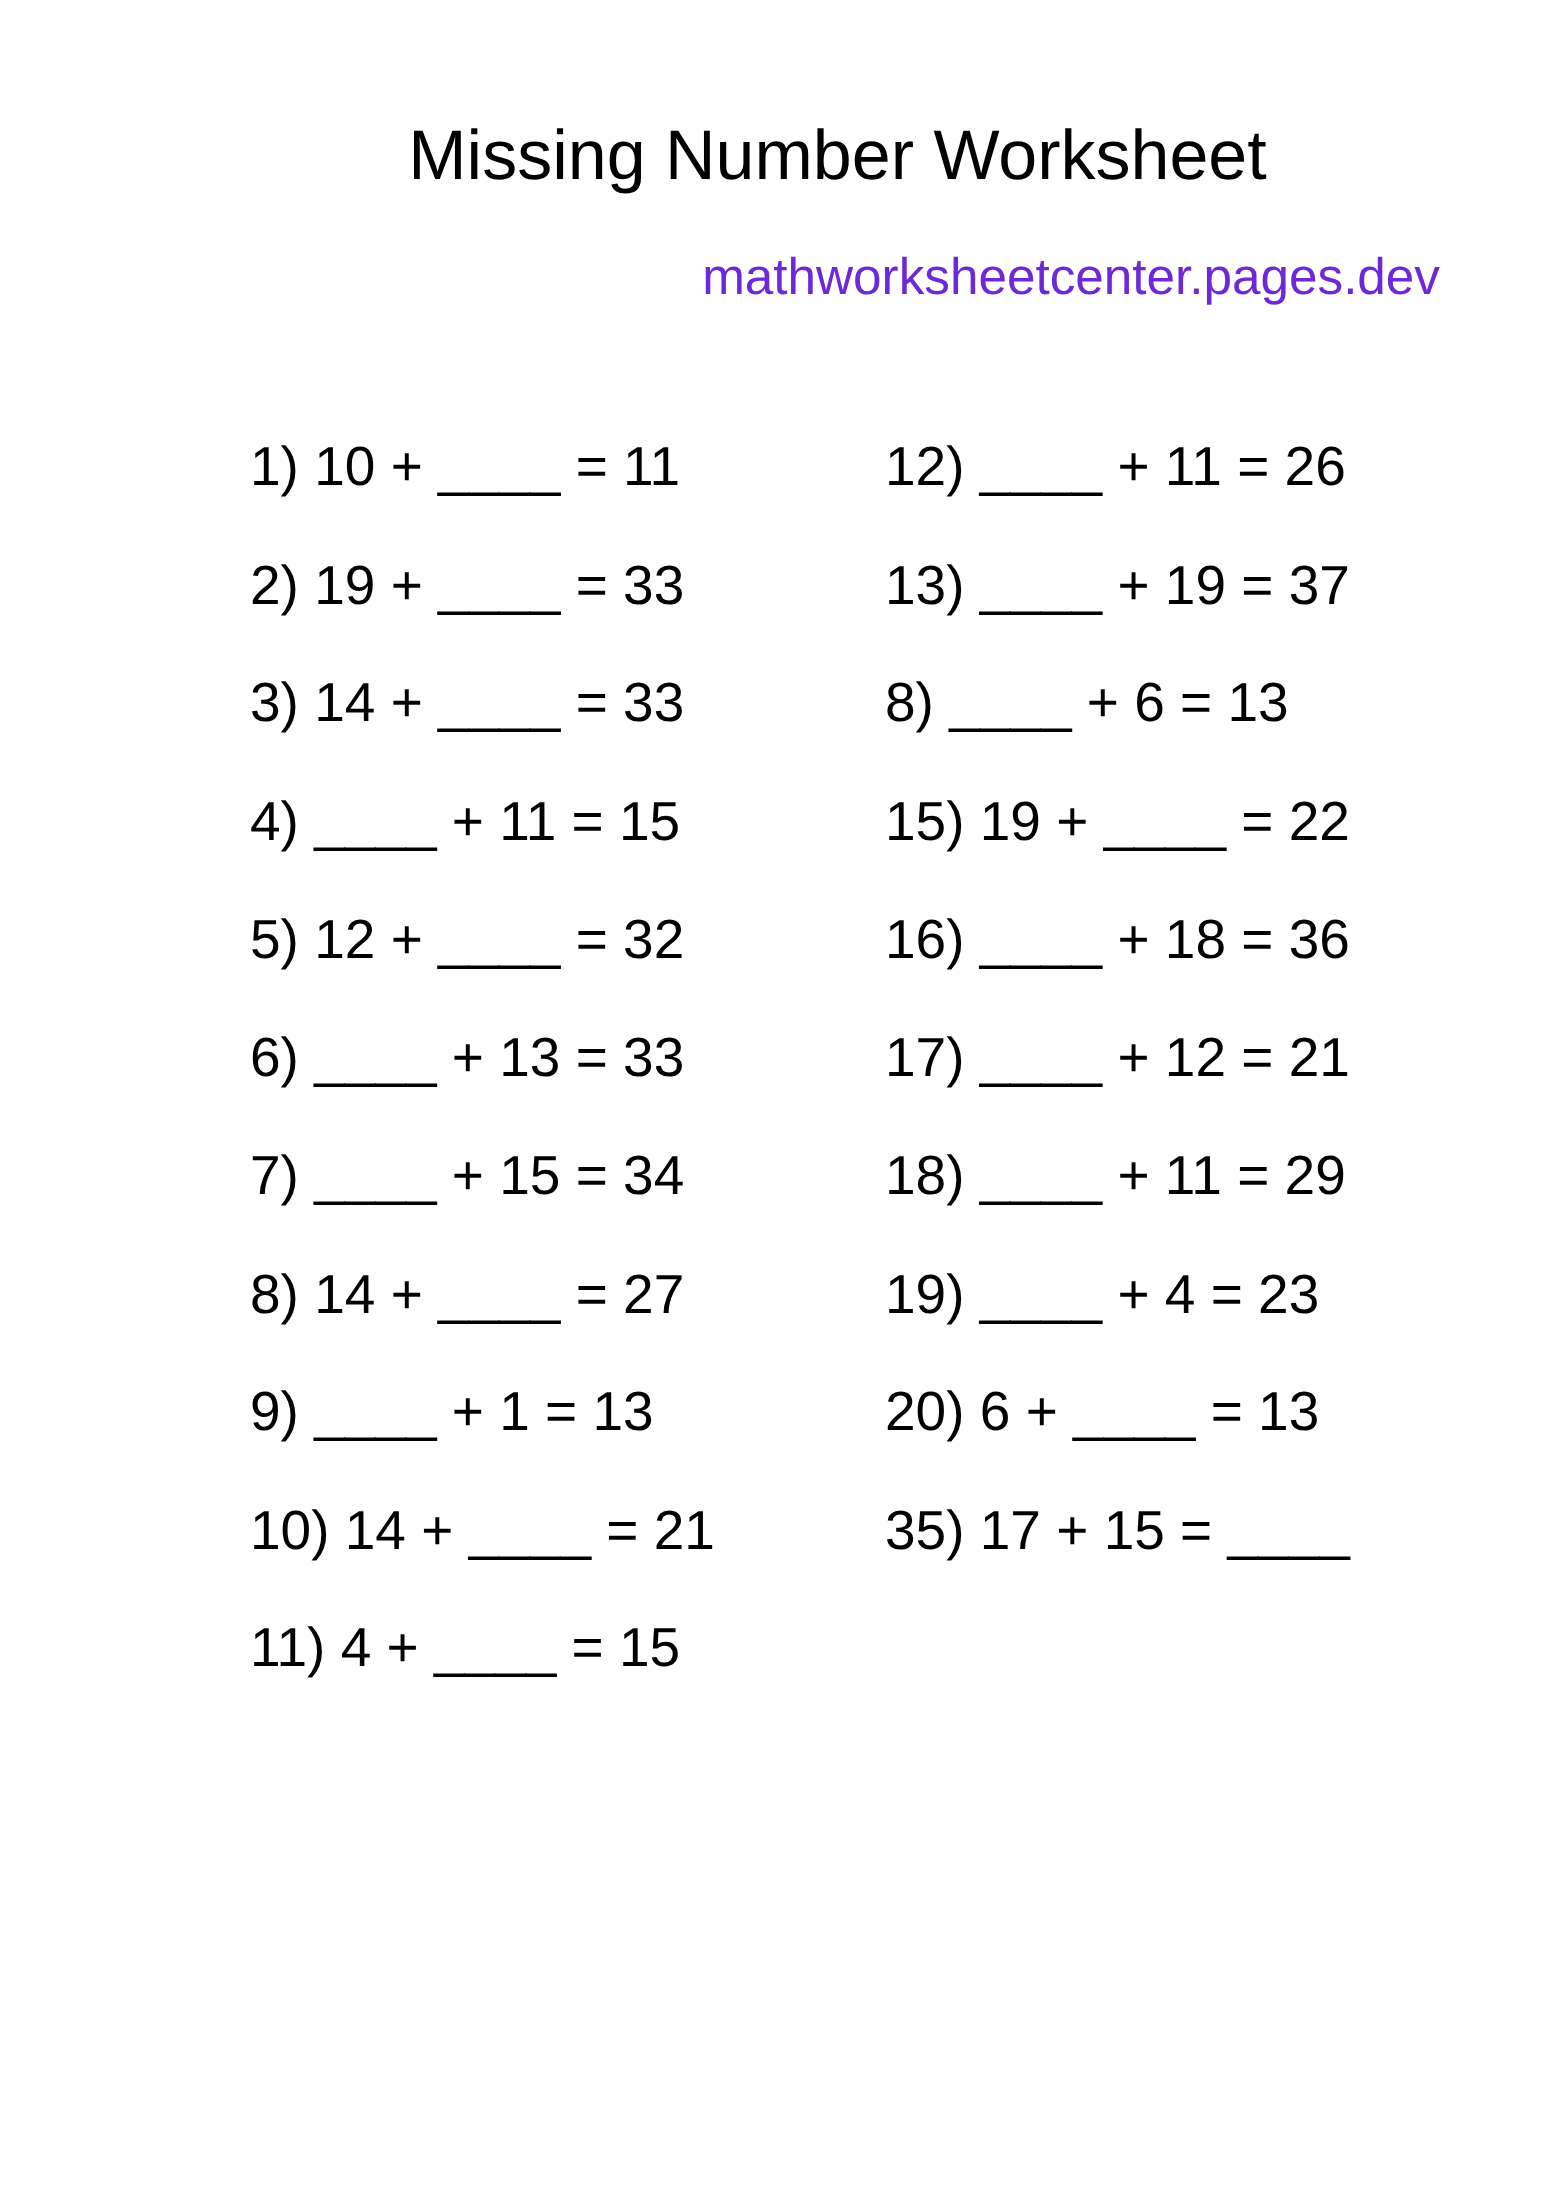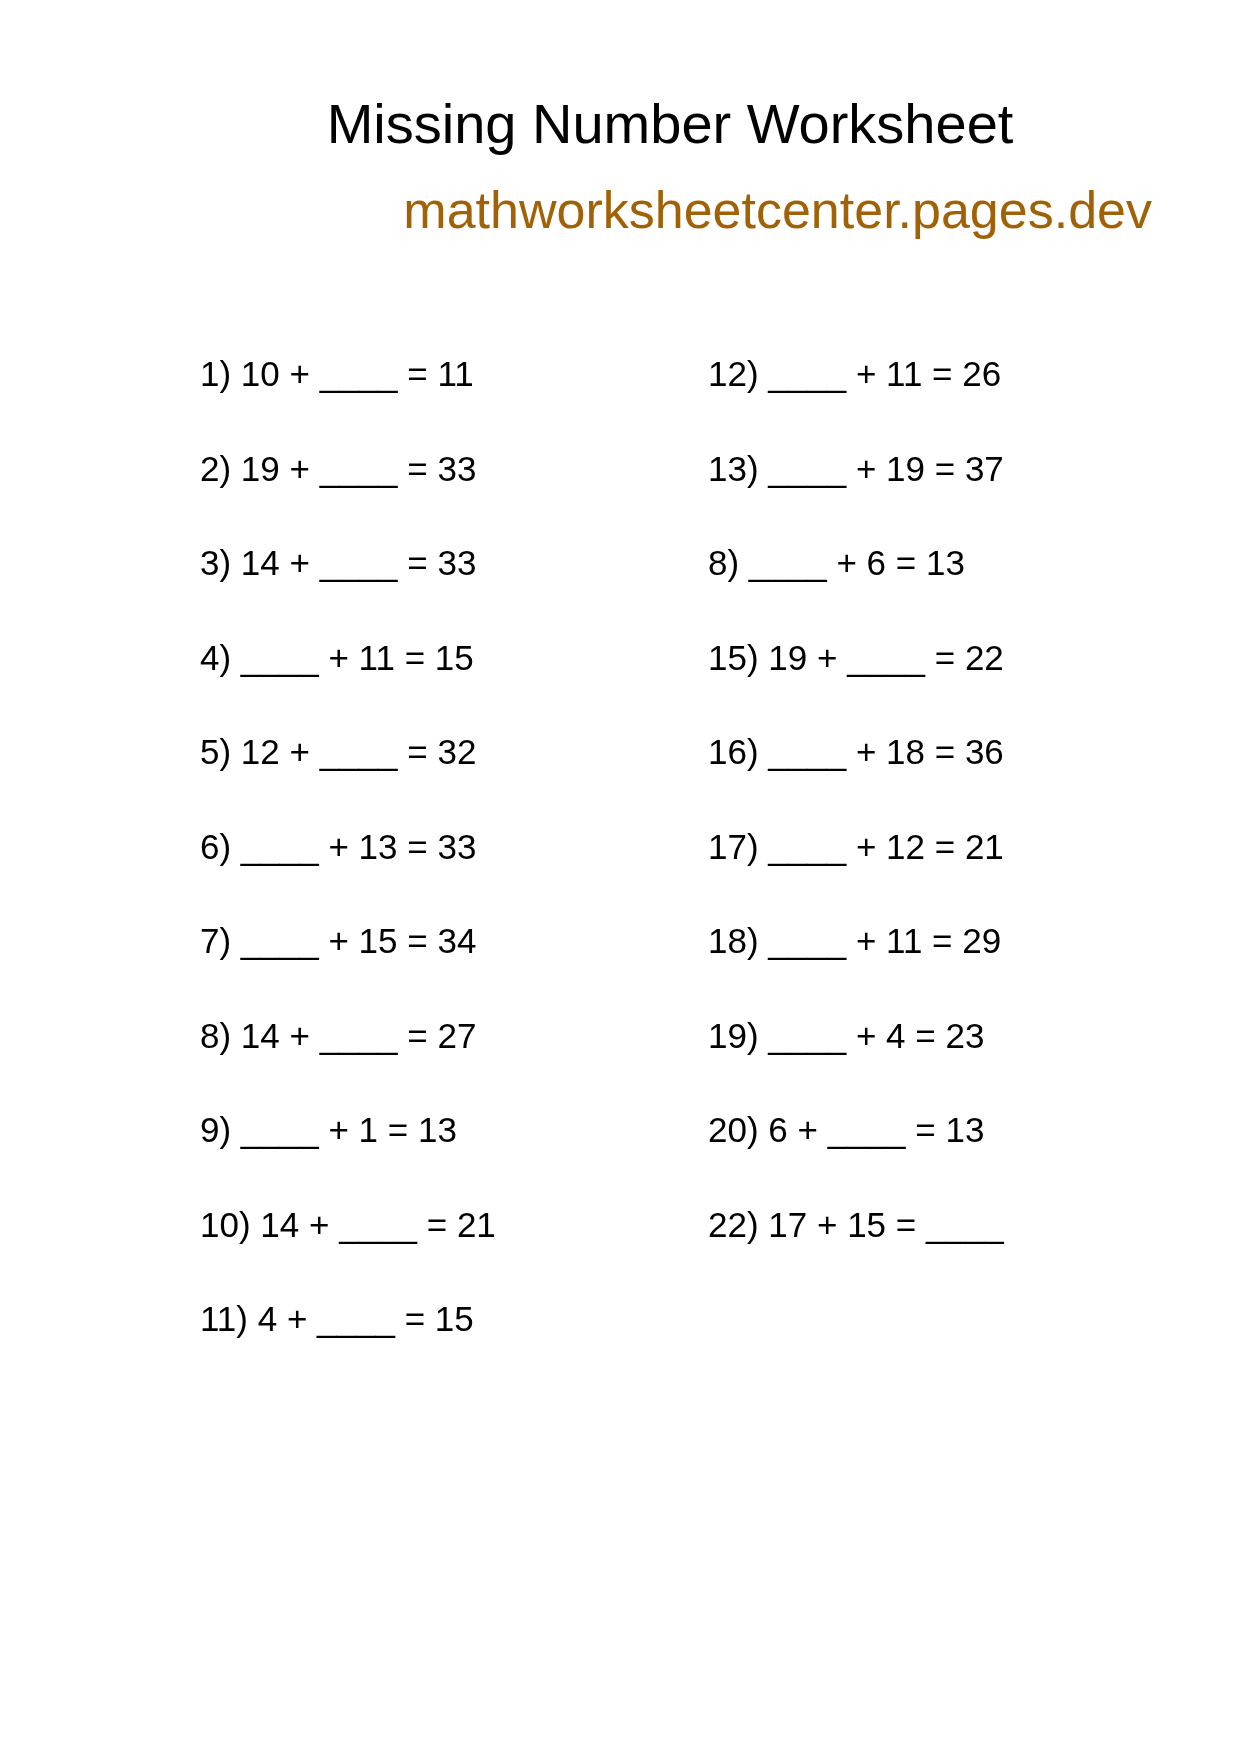--- a/index.html
+++ b/index.html
@@ -22,34 +22,34 @@
       top: 96px;
       text-align: center;
       font-size: 56px;
       line-height: 1;
       color: #000000;
       letter-spacing: 0px;
     }
     .subtitle {
       position: absolute;
       right: 88px;
-      top: 184px;
-      font-size: 52px;
+      top: 201px;
+      font-size: 41px;
       line-height: 1;
-      color: #a16207;
+      color: #6d28d9;
     }
     .col {
       position: absolute;
       top: 352px;
     }
     .col.left { left: 200px; }
     .col.right { left: 698px; margin-left: 10px; }
     .problem {
       height: 94.5px;
-      font-size: 35px;
+      font-size: 44px;
       line-height: 44px;
       white-space: nowrap;
       color: #000000;
     }
   </style>
 </head>
 <body>
 
 <div class="title">Missing Number Worksheet</div>
 <div class="subtitle">mathworksheetcenter.pages.dev</div>
@@ -71,14 +71,14 @@
 <div class="col right">
   <div class="problem">12) ____ + 11 = 26</div>
   <div class="problem">13) ____ + 19 = 37</div>
   <div class="problem">8) ____ + 6 = 13</div>
   <div class="problem">15) 19 + ____ = 22</div>
   <div class="problem">16) ____ + 18 = 36</div>
   <div class="problem">17) ____ + 12 = 21</div>
   <div class="problem">18) ____ + 11 = 29</div>
   <div class="problem">19) ____ + 4 = 23</div>
   <div class="problem">20) 6 + ____ = 13</div>
-  <div class="problem">22) 17 + 15 = ____</div>
+  <div class="problem">35) 17 + 15 = ____</div>
 </div>
 
 </body></html>

